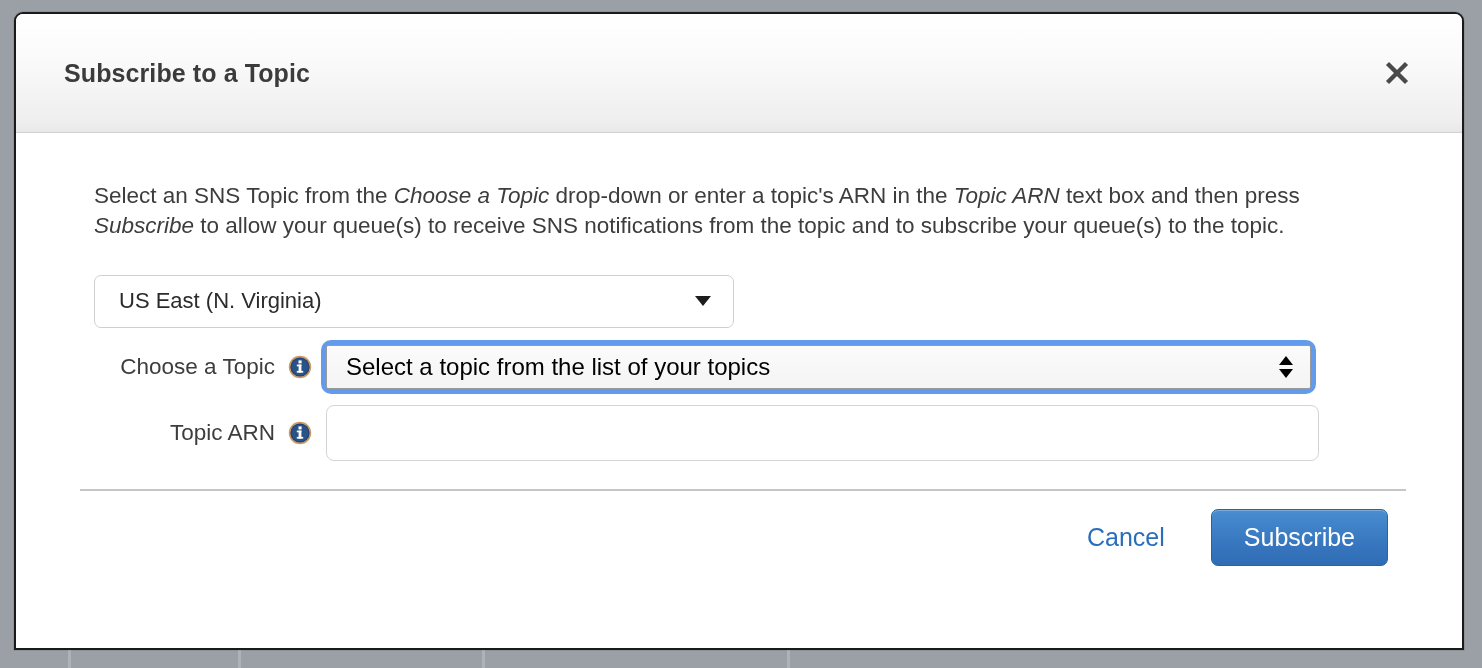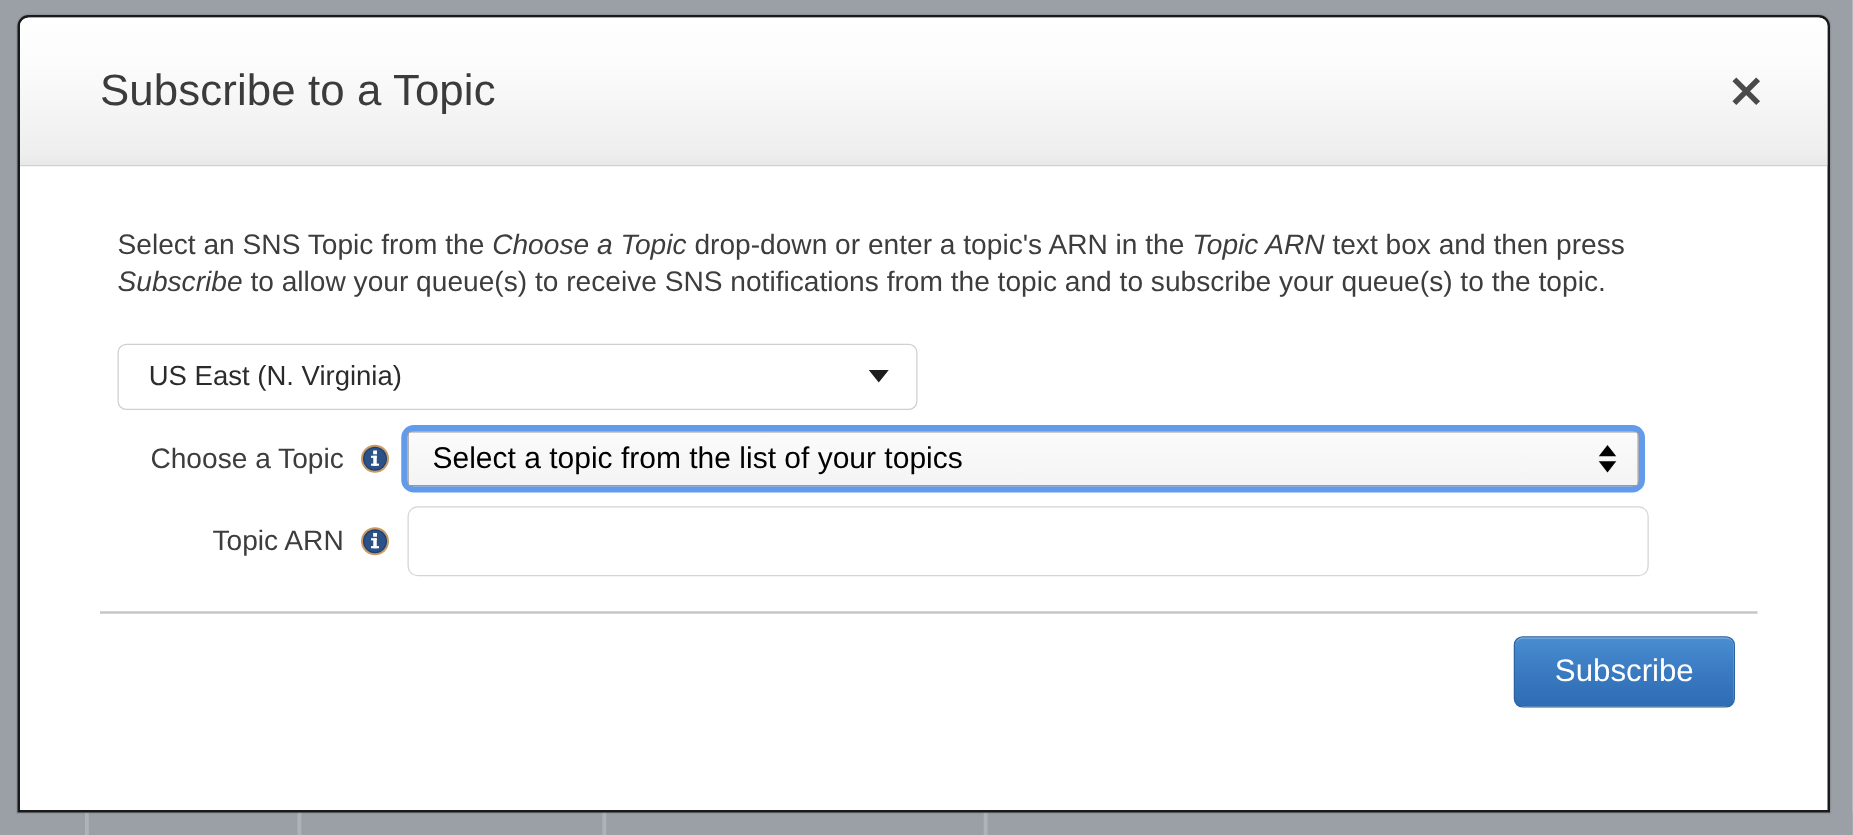--- a/index.html
+++ b/index.html
@@ -57,27 +57,28 @@
   
   #dialog-header {
     position: relative;
     height: 119px;
     background: linear-gradient(to bottom, #ffffff 0%, #fbfbfb 35%, #eeeeee 92%, #e8e8e8 100%);
     border-bottom: 1px solid #d2d2d2;
     box-sizing: border-box;
   }
   #dialog-title {
     position: absolute;
-    left: 64px;
+    left: 48px;
     top: 50%;
     transform: translateY(-50%);
-    font-size: 35px;
+    font-size: 25px;
     color: #3b3b3b;
     letter-spacing: 0.1px;
     white-space: nowrap;
+    font-weight: bold;
   }
   #close-button {
     position: absolute;
     right: 45px;
     top: 50%;
     transform: translateY(-50%);
     width: 40px;
     height: 40px;
     display: flex;
     align-items: center;
@@ -352,17 +353,18 @@
         <div class="form-control-cell">
           <input id="arn-input" type="text" value="" style="">
         </div>
       </div>
 
     </div>
 
     <div id="footer-divider"></div>
 
     <div id="dialog-footer">
+      <button id="cancel-button">Cancel</button>
       <button id="subscribe-button">Subscribe</button>
     </div>
 
   </div>
 </div>
 
 </body></html>

